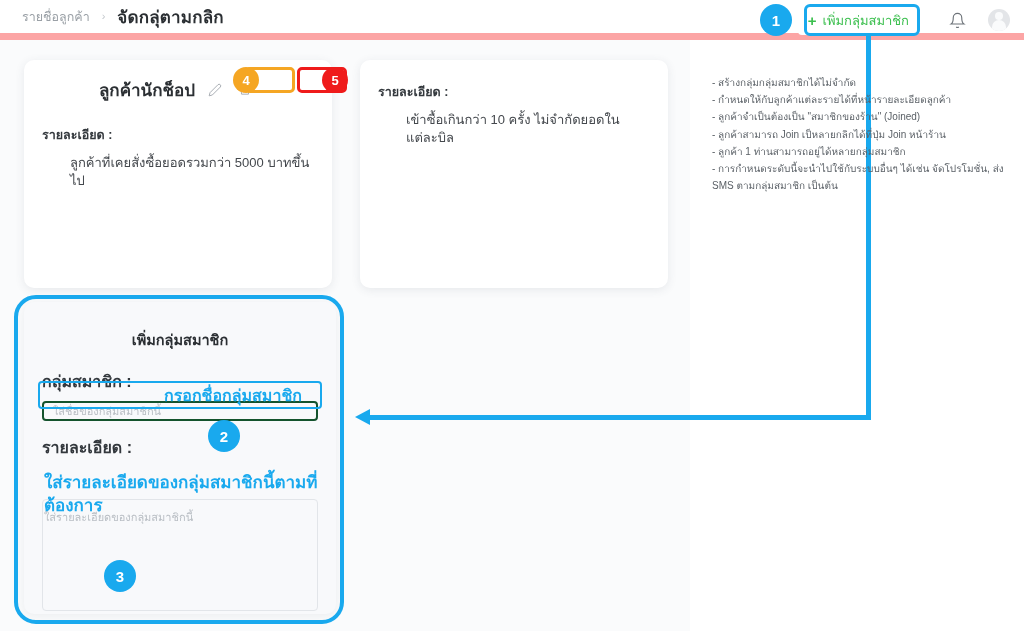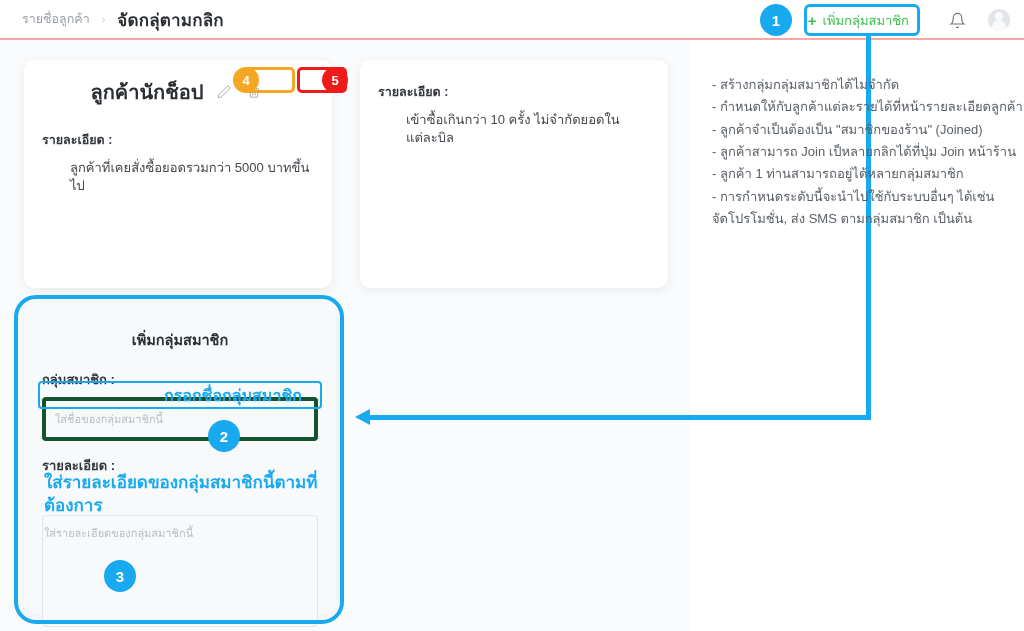--- a/index.html
+++ b/index.html
@@ -7,21 +7,21 @@
     width: 1024px; height: 631px;
     font-family: "Liberation Sans", "DejaVu Sans", sans-serif;
     background: #ffffff;
     overflow: hidden;
   }
   #root { position: relative; width: 1024px; height: 631px; background: #ffffff; }
 
   
   .topbar {
     position: absolute; left: 0; top: 0; width: 1024px; height: 40px;
-    background: #ffffff; border-bottom: 2px solid #fca5a5;
+    background: #ffffff; border-bottom: 7px solid #fca5a5;
     display: flex; align-items: center;
   }
   .breadcrumb { display: flex; align-items: center; margin-left: 22px; }
   .crumb-prev { font-size: 12.5px; color: #9aa0a6; }
   .crumb-sep {
     font-size: 11px; color: #c2c7cc; margin: 0 12px; line-height: 1;
   }
   .crumb-cur { font-size: 17px; font-weight: bold; color: #2b2f33; letter-spacing: .2px; }
 
   .topbar-right {
@@ -62,21 +62,21 @@
   }
 
   
   .card {
     position: absolute; background: #ffffff; border-radius: 10px;
     box-shadow: 0 2px 10px rgba(60,72,88,.10);
   }
   #card-shopper { left: 24px; top: 60px; width: 308px; height: 228px; }
   #card-regular { left: 360px; top: 60px; width: 308px; height: 228px; }
   .card-title {
-    text-align: center; font-size: 20px; font-weight: bold;
+    text-align: center; font-size: 17px; font-weight: bold;
     color: #2b2f33; padding-top: 16px;
   }
   .card-title-row {
     display: flex; align-items: center; justify-content: center;
     padding-top: 16px; gap: 0;
   }
   .card-actions { display: flex; align-items: center; margin-left: 8px; gap: 6px; }
   .icon-btn {
     width: 24px; height: 22px; display: flex; align-items: center;
     justify-content: center; cursor: pointer;
@@ -89,23 +89,23 @@
   #form-panel {
     position: absolute; left: 24px; top: 302px; width: 312px; height: 312px;
     background: #f8f9fb; border-radius: 10px;
     box-shadow: 0 2px 10px rgba(60,72,88,.08);
   }
   .form-title {
     text-align: center; font-size: 14.5px; font-weight: bold;
     color: #2b2f33; padding-top: 26px;
   }
   .form-body { padding: 18px 18px 0 18px; }
-  .field-label { font-size: 13px; font-weight: bold; color: #33383d; margin-bottom: 7px; }
+  .field-label { font-size: 16px; font-weight: bold; color: #33383d; margin-bottom: 7px; }
   .text-input {
-    width: 100%; height: 44px; border: 4px solid #14532d; border-radius: 4px;
+    width: 100%; height: 20px; border: 2px solid #14532d; border-radius: 4px;
     background: #f8f9fb; font-size: 11px; color: #9aa0a6;
     padding: 0 9px; font-family: inherit;
   }
   .text-input::placeholder { color: #b9bec4; }
   .text-area {
     width: 100%; height: 112px; border: 1px solid #e2e5e9; border-radius: 4px;
     background: #f8f9fb; font-size: 11px; color: #9aa0a6; padding: 8px 1px;
     font-family: inherit; resize: none; margin-top: 32px;
   }
   .text-area::placeholder { color: #b9bec4; }
@@ -142,21 +142,21 @@
   #badge-3 { left: 104px; top: 560px; width: 32px; height: 32px; background: #19a9ee; }
   #badge-4 { left: 233px; top: 67px;  width: 26px; height: 26px; background: #f5a623; font-size: 13px; }
   #badge-5 { left: 322px; top: 67px;  width: 26px; height: 26px; background: #ef1b1b; font-size: 13px; }
 
   .anno-head {
     position: absolute; left: 698px; top: 44px; width: 320px;
     font-size: 18px; font-weight: bold; color: #19a9ee; letter-spacing: .1px;
   }
   .anno-list { position: absolute; left: 712px; top: 74px; width: 300px; }
   .anno-list li {
-    list-style: none; font-size: 13px; color: #5b6167;
+    list-style: none; font-size: 10px; color: #5b6167;
     line-height: 1.72; white-space: nowrap;
   }
   .anno-list li.wrap { white-space: normal; }
 
   .anno-blue {
     position: absolute; color: #19a9ee; font-weight: bold;
   }
   #anno-name { left: 164px; top: 383px; font-size: 16px; text-align: center; }
   #anno-detail { left: 44px; top: 472px; font-size: 17px; line-height: 1.35; width: 276px; }
 

